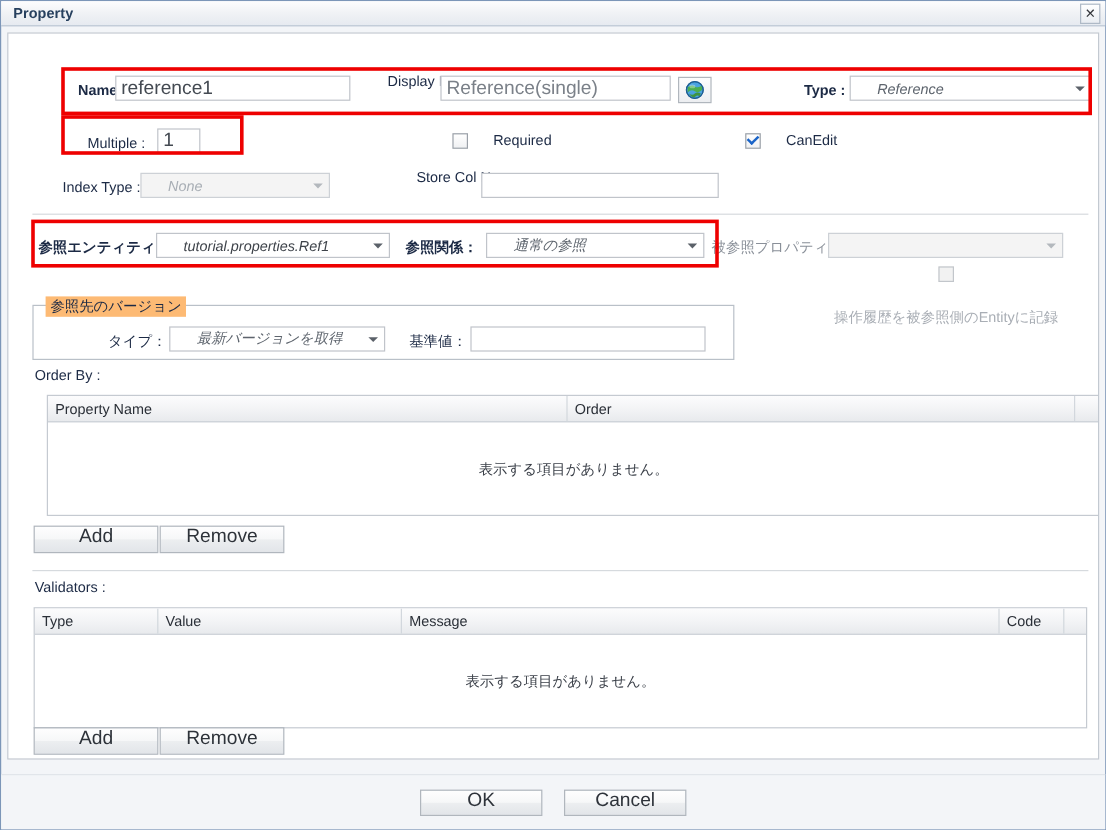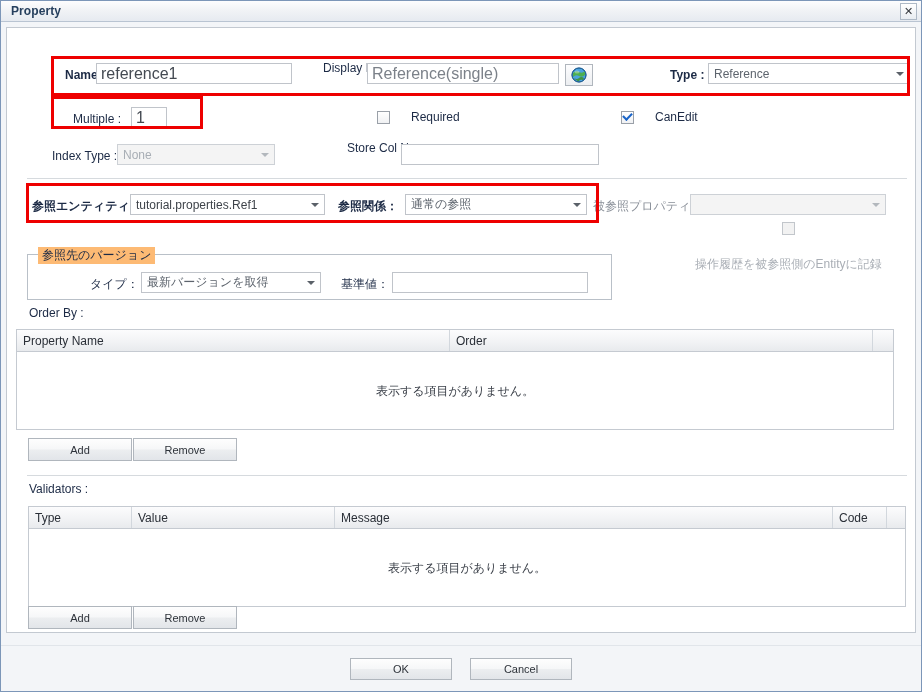--- a/index.html
+++ b/index.html
@@ -89,26 +89,27 @@
     outline: none;
   }
   .txt.dim { color: #7b8189; }
   .sel {
     box-sizing: border-box;
     border: 1px solid #c0c4ca;
     background: #ffffff;
     height: 21px;
     position: relative;
     display: flex; align-items: center;
-    padding: 0 18px 0 5px;
+    padding: 0 18px 0 22px;
     font-size: 12px;
     color: #5d646d;
     cursor: pointer;
     white-space: nowrap;
     overflow: hidden;
+    font-style: italic;
   }
   .sel.black { color: #3e434a; }
   .sel.disabled { background: #f4f4f4; color: #a8aeb5; border-color: #cdd1d6; }
   .sel .arrow {
     position: absolute; right: 5px; top: 50%; transform: translateY(-50%);
     width: 0; height: 0;
     border-left: 4px solid transparent;
     border-right: 4px solid transparent;
     border-top: 4px solid #5b6169;
   }
@@ -130,25 +131,25 @@
     transform: rotate(-45deg) translate(1px,-1px);
   }
   .chk.disabled { background: #f2f2f2; border-color: #c2c6cb; }
   .chk-lbl { font-size: 12px; color: #1c2a45; }
   .chk-lbl.disabled { color: #a9aeb5; }
   .btn {
     box-sizing: border-box;
     border: 1px solid #b0b6bd;
     background: linear-gradient(to bottom,#fefefe 0%,#f6f7f8 48%,#eceef0 52%,#e2e5e9 100%);
     font-family: "Liberation Sans", sans-serif;
-    font-size: 11px;
+    font-size: 16px;
     color: #2e333a;
     height: 23px;
     cursor: pointer;
-    display: inline-flex; align-items: center; justify-content: center;
+    display: inline-flex; align-items: flex-start; justify-content: center;
   }
   .btn.wide { width: 104px; }
   .btn.foot { width: 102px; height: 22px; }
   .icon-btn {
     width: 28px; height: 22px;
     box-sizing: border-box;
     border: 1px solid #b0b6bd;
     background: linear-gradient(to bottom,#fdfdfe,#eceef1);
     display: flex; align-items: center; justify-content: center;
     cursor: pointer;
@@ -327,21 +328,21 @@
       </div>
       <div class="abs" style="left:334px; top:248px;">
         <span class="lbl">基準値：</span>
       </div>
       <input class="txt" type="text" style="left: 385px; top: 244px; width: 196px; position: absolute;" value="">
 
       <div class="abs" style="left:22px; top:278px;">
         <span class="lbl">Order By :</span>
       </div>
 
-      <div class="grid" style="left:9px; top:301px; width:878px; height:101px;">
+      <div class="grid" style="left:32px; top:301px; width:878px; height:101px;">
         <div class="grid-head">
           <div class="gh" style="width:433px;">Property Name</div>
           <div class="gh" style="width:423px;">Order</div>
           <div class="gh" style="width:20px;"></div>
         </div>
         <div class="grid-body" style="height:78px;">
           <span>表示する項目がありません。</span>
         </div>
       </div>
 

